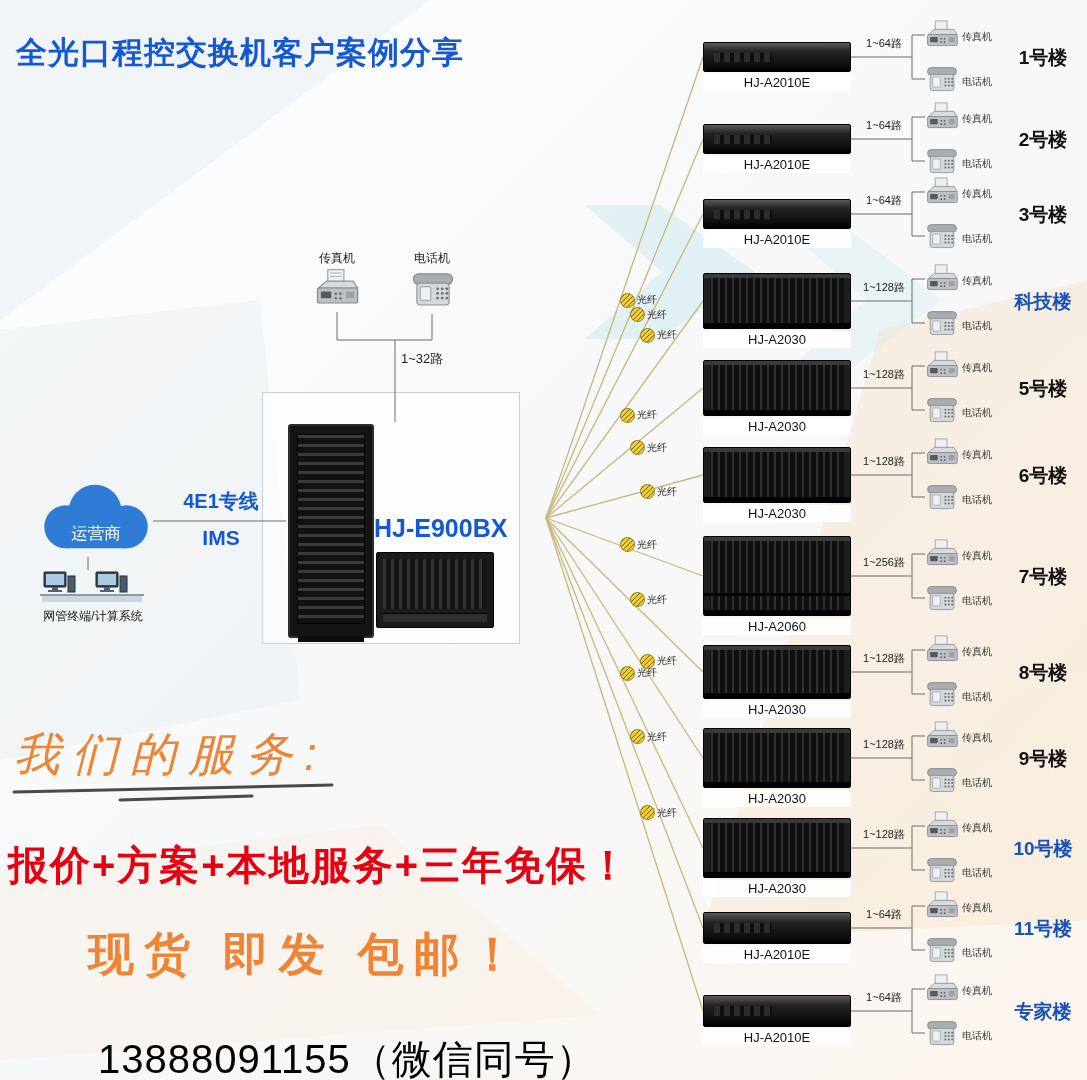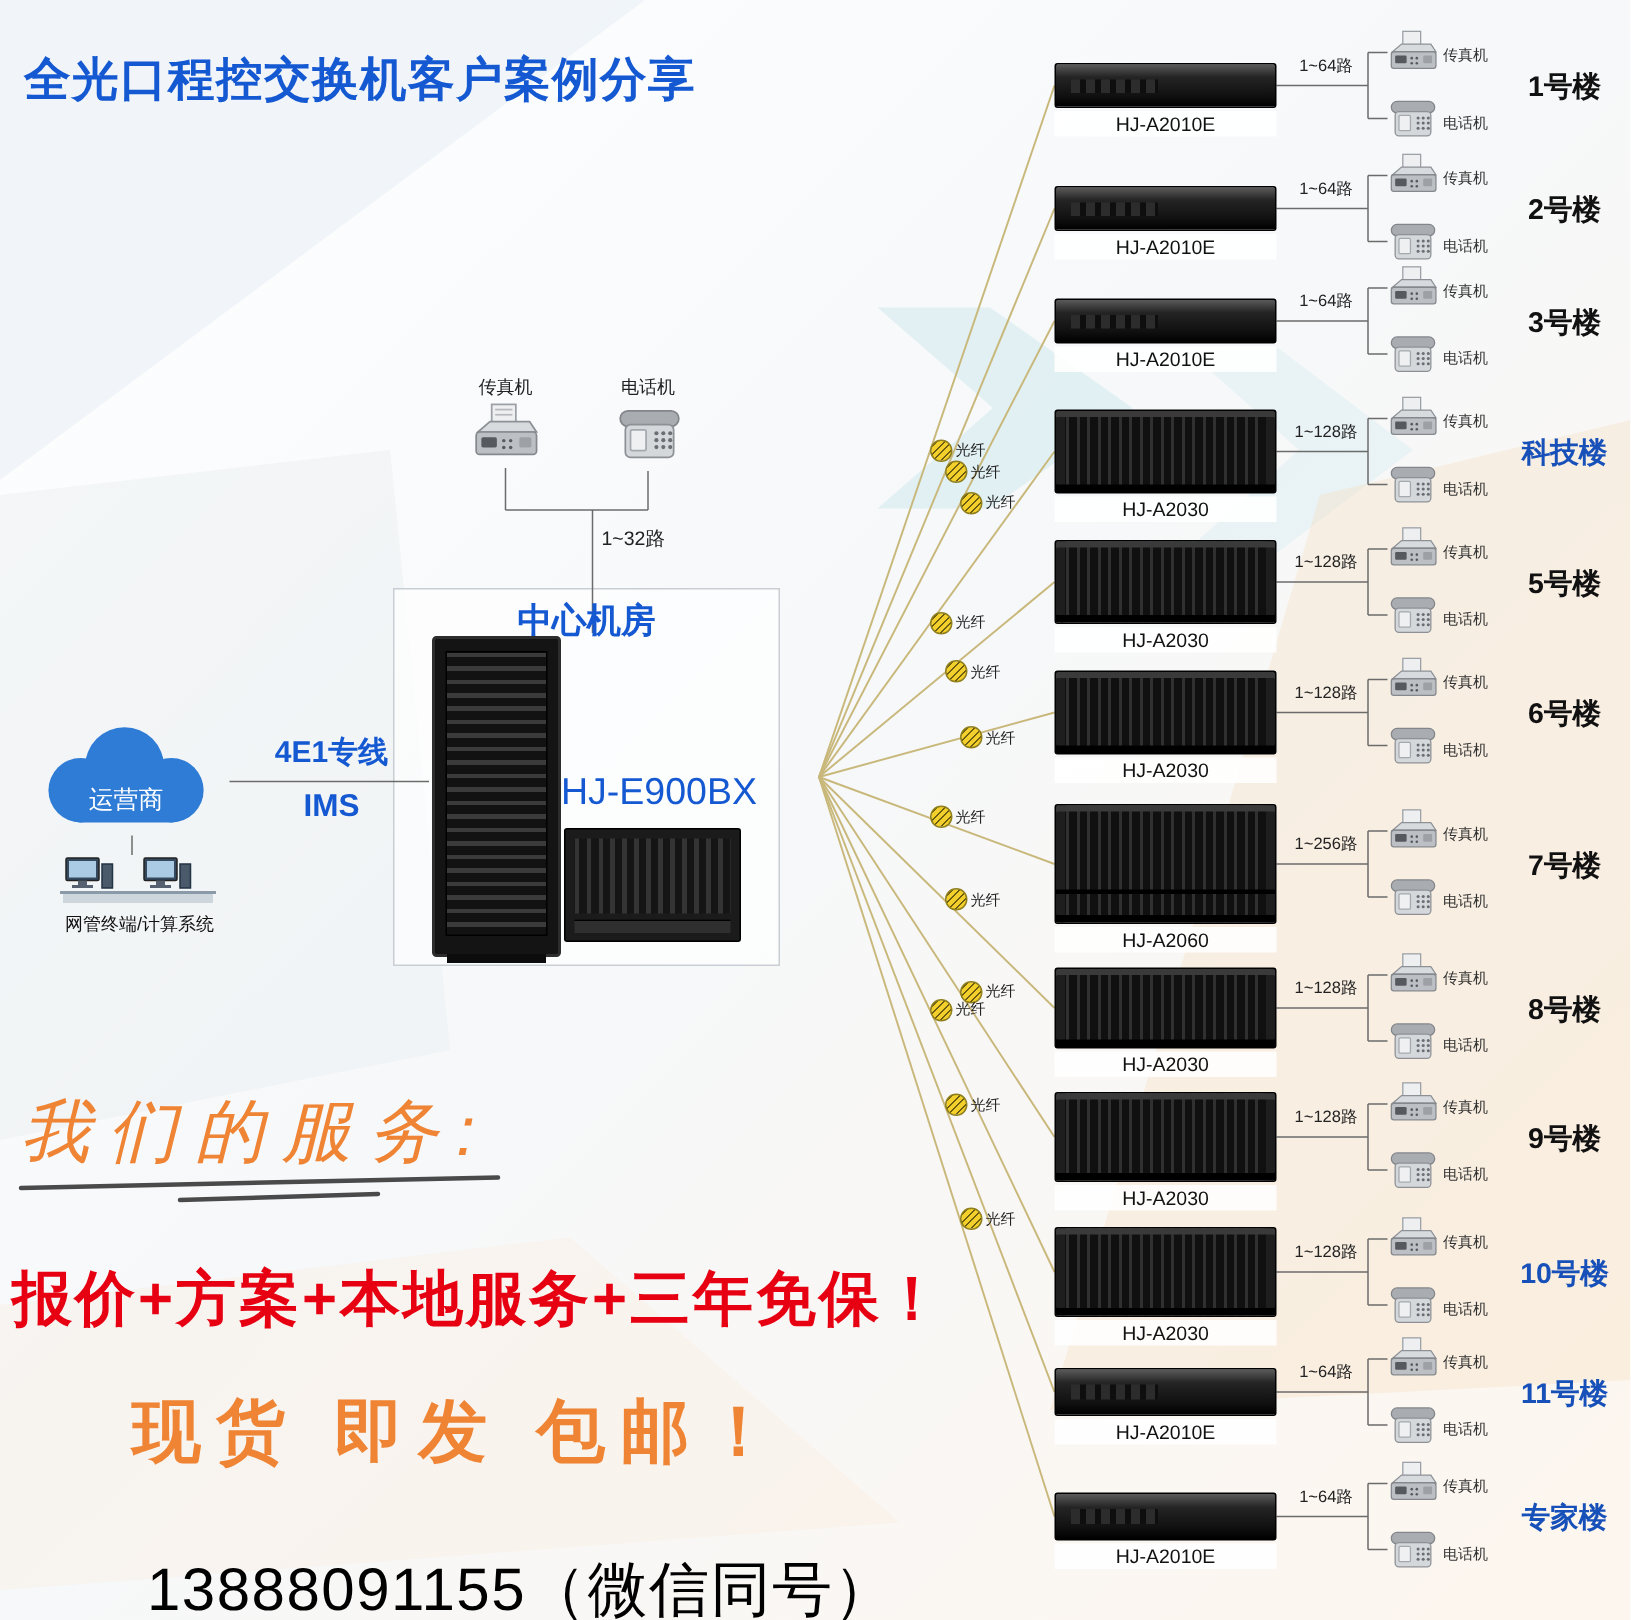--- a/index.html
+++ b/index.html
@@ -17,33 +17,33 @@
   
   #title{left:16px;top:32px;font-size:31px;font-weight:800;color:var(--blue);letter-spacing:1px;white-space:nowrap}
 
   
   .center-panel{left:262px;top:392px;width:258px;height:252px;background:rgba(255,255,255,.65);border:1px solid #c9ced4}
   .room-label{left:262px;top:398px;width:258px;text-align:center;font-size:23px;font-weight:bold;color:var(--blue)}
   .rack{left:288px;top:424px;width:86px;height:214px;background:#141414;border:2px solid #2d2d2d;border-radius:3px}
   .rack-inner{position:absolute;left:7px;top:8px;right:7px;bottom:12px;border:1px solid #000;
               background:repeating-linear-gradient(180deg,#3b3b3b 0 3px,#121212 3px 9px)}
   .rack::after{content:"";position:absolute;left:8px;right:8px;bottom:-6px;height:6px;background:#0c0c0c}
-  .e900-label{left:374px;top:514px;width:130px;text-align:left;font-size:25px;font-weight:normal;color:var(--blue);white-space:nowrap}
+  .e900-label{left:374px;top:514px;width:130px;text-align:left;font-size:25px;font-weight:bold;color:var(--blue);white-space:nowrap}
   .e900{left:376px;top:552px;width:118px;height:76px;background:#1b1b1b;border:1px solid #000;border-radius:2px}
   .e900-inner{position:absolute;left:6px;top:6px;right:6px;bottom:18px;
               background:repeating-linear-gradient(90deg,#343434 0 3px,#151515 3px 8px)}
   .e900-panel{position:absolute;left:6px;right:6px;bottom:5px;height:9px;background:#2f2f2f;
               border-top:1px solid #000}
 
   
   .top-ep-label{width:52px;text-align:center;font-size:12px;color:#222}
   .cap32{left:401px;top:350px;font-size:13px;color:#222}
 
   
-  .cloud{left:16px;top:478px;width:138px;height:82px}
+  .cloud{left:28px;top:478px;width:138px;height:82px}
   .link1{left:160px;top:488px;width:122px;text-align:center;font-size:20px;font-weight:bold;color:var(--blue)}
   .link2{left:160px;top:526px;width:122px;text-align:center;font-size:21px;font-weight:bold;color:var(--blue)}
   .ws{left:40px;top:568px;width:104px;height:38px}
   .ws-label{left:14px;top:608px;width:158px;text-align:center;font-size:12px;color:#111}
 
   
   #rows{position:absolute;left:0;top:0;width:1087px;height:1080px}
   .row{position:absolute;left:703px;width:384px}
   .device{position:absolute;left:0;top:0;width:148px;border-radius:2px;border:1px solid #000}
   .device.small{background:linear-gradient(180deg,#5a5a5a 0%,#242424 30%,#101010 75%,#000 100%)}
@@ -191,21 +191,20 @@
       <circle cx="24" cy="20" r="1.2" fill="#6b6f73"></circle>
         <circle cx="28" cy="20" r="1.2" fill="#6b6f73"></circle>
         <circle cx="32" cy="20" r="1.2" fill="#6b6f73"></circle>
       <circle cx="24" cy="24" r="1.2" fill="#6b6f73"></circle>
         <circle cx="28" cy="24" r="1.2" fill="#6b6f73"></circle>
         <circle cx="32" cy="24" r="1.2" fill="#6b6f73"></circle>
     </svg>
   </div>
   <div class="abs cap32">1~32路</div>
 
-  <div class="abs room-label">中心机房</div>
   <div class="abs rack">
       <div class="rack-inner"></div>
     </div>
   <div class="abs e900-label">HJ-E900BX</div>
   <div class="abs e900">
     <div class="e900-inner"></div>
     <div class="e900-panel"></div>
   </div>
 
   <div class="abs cloud">

